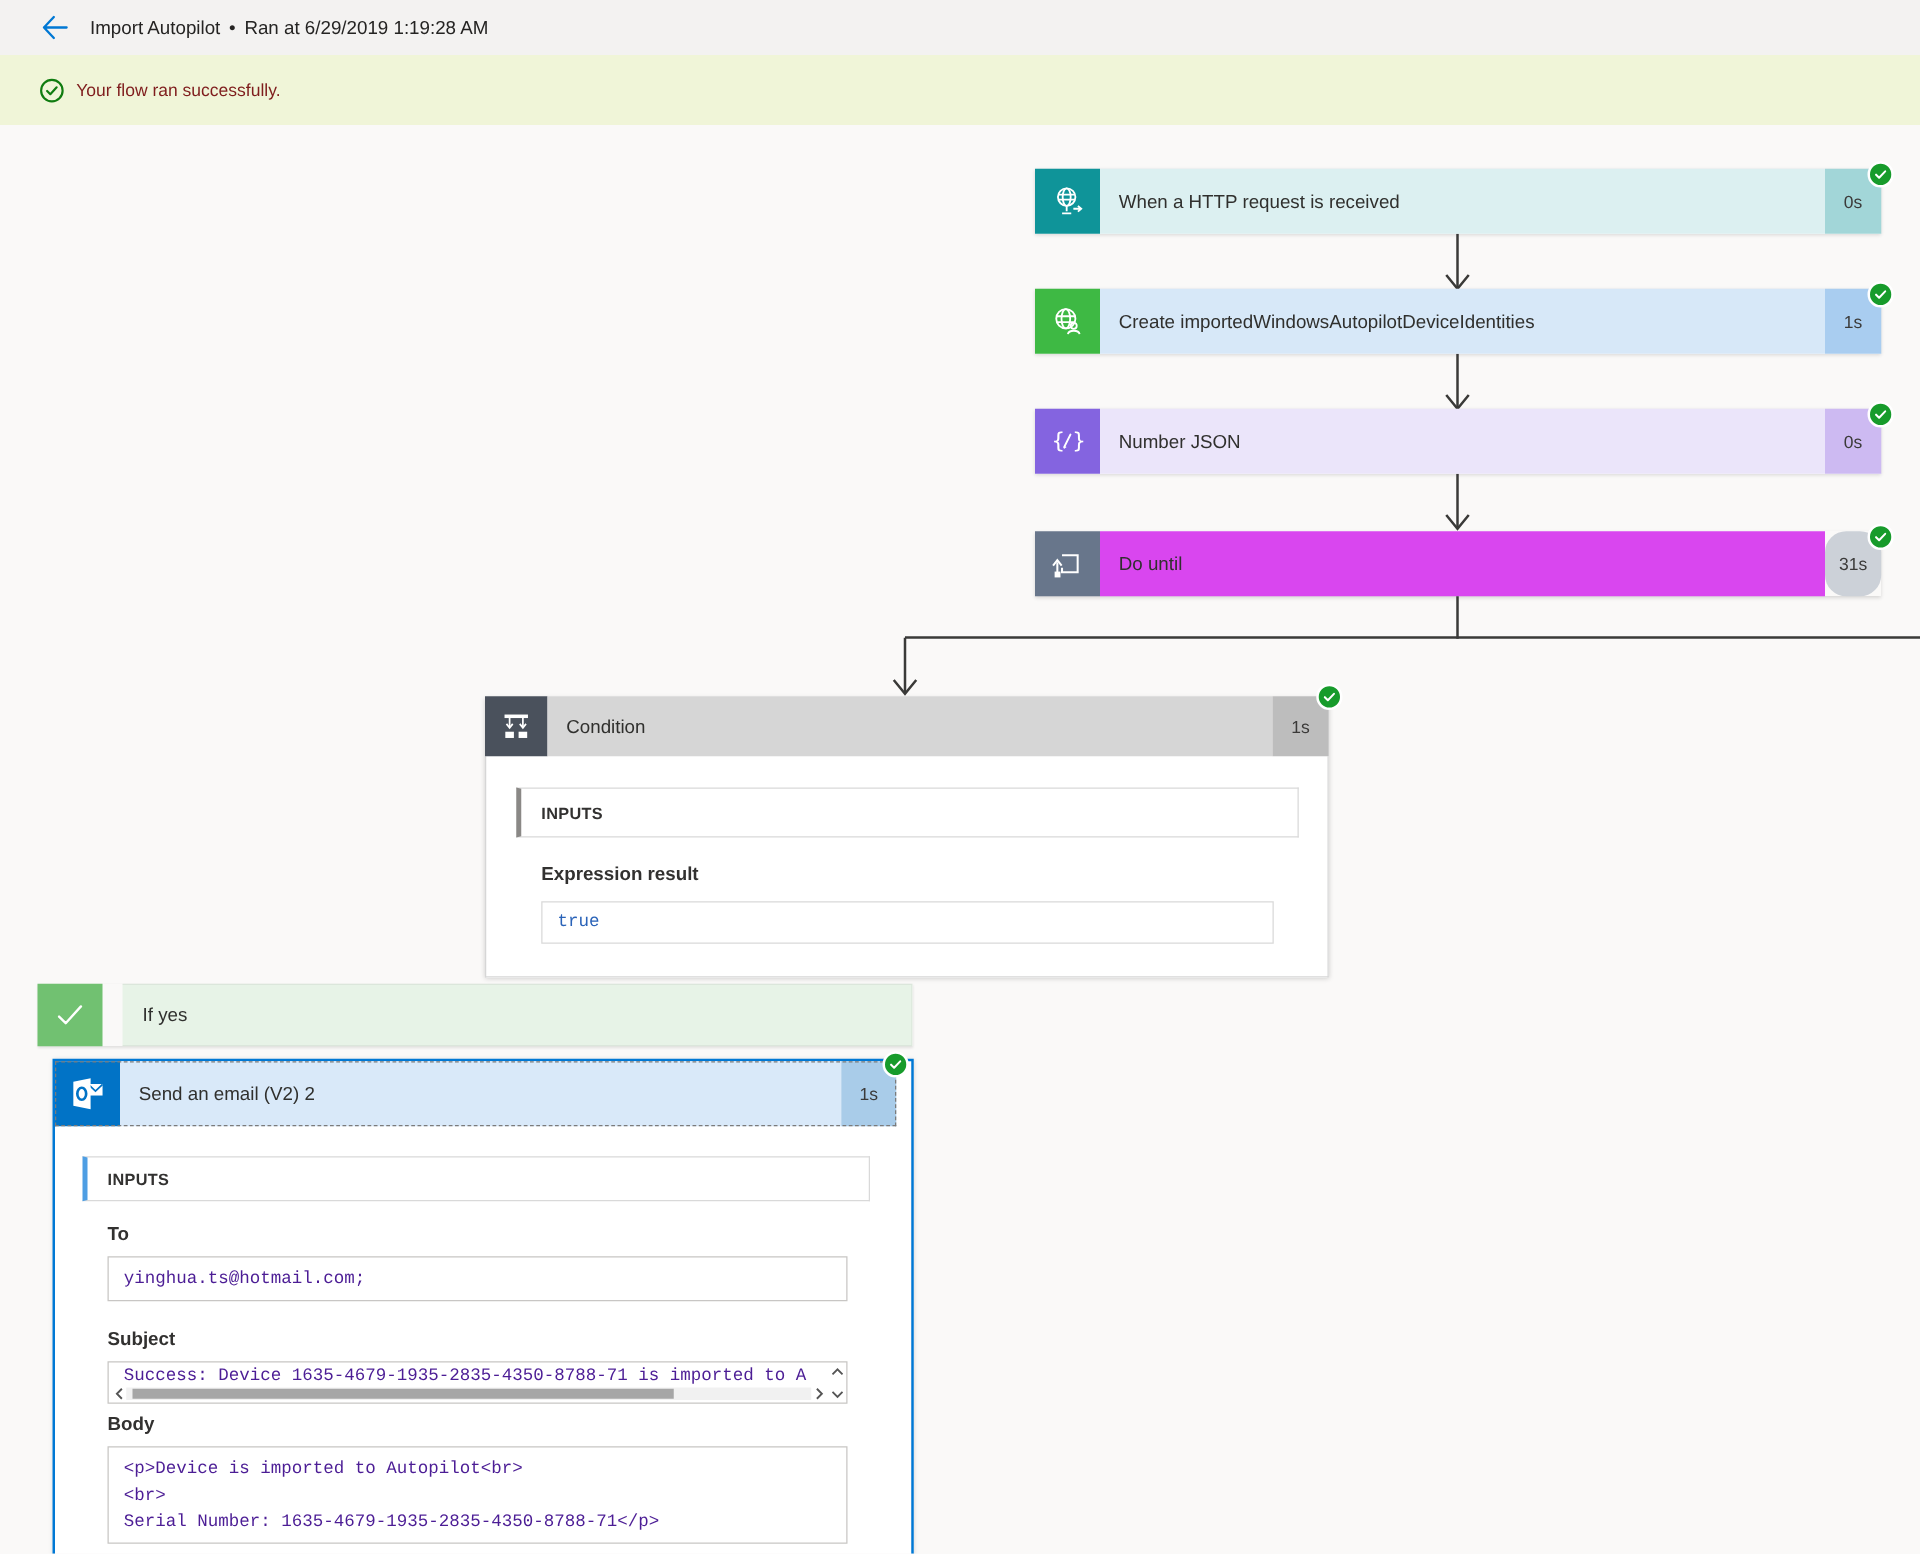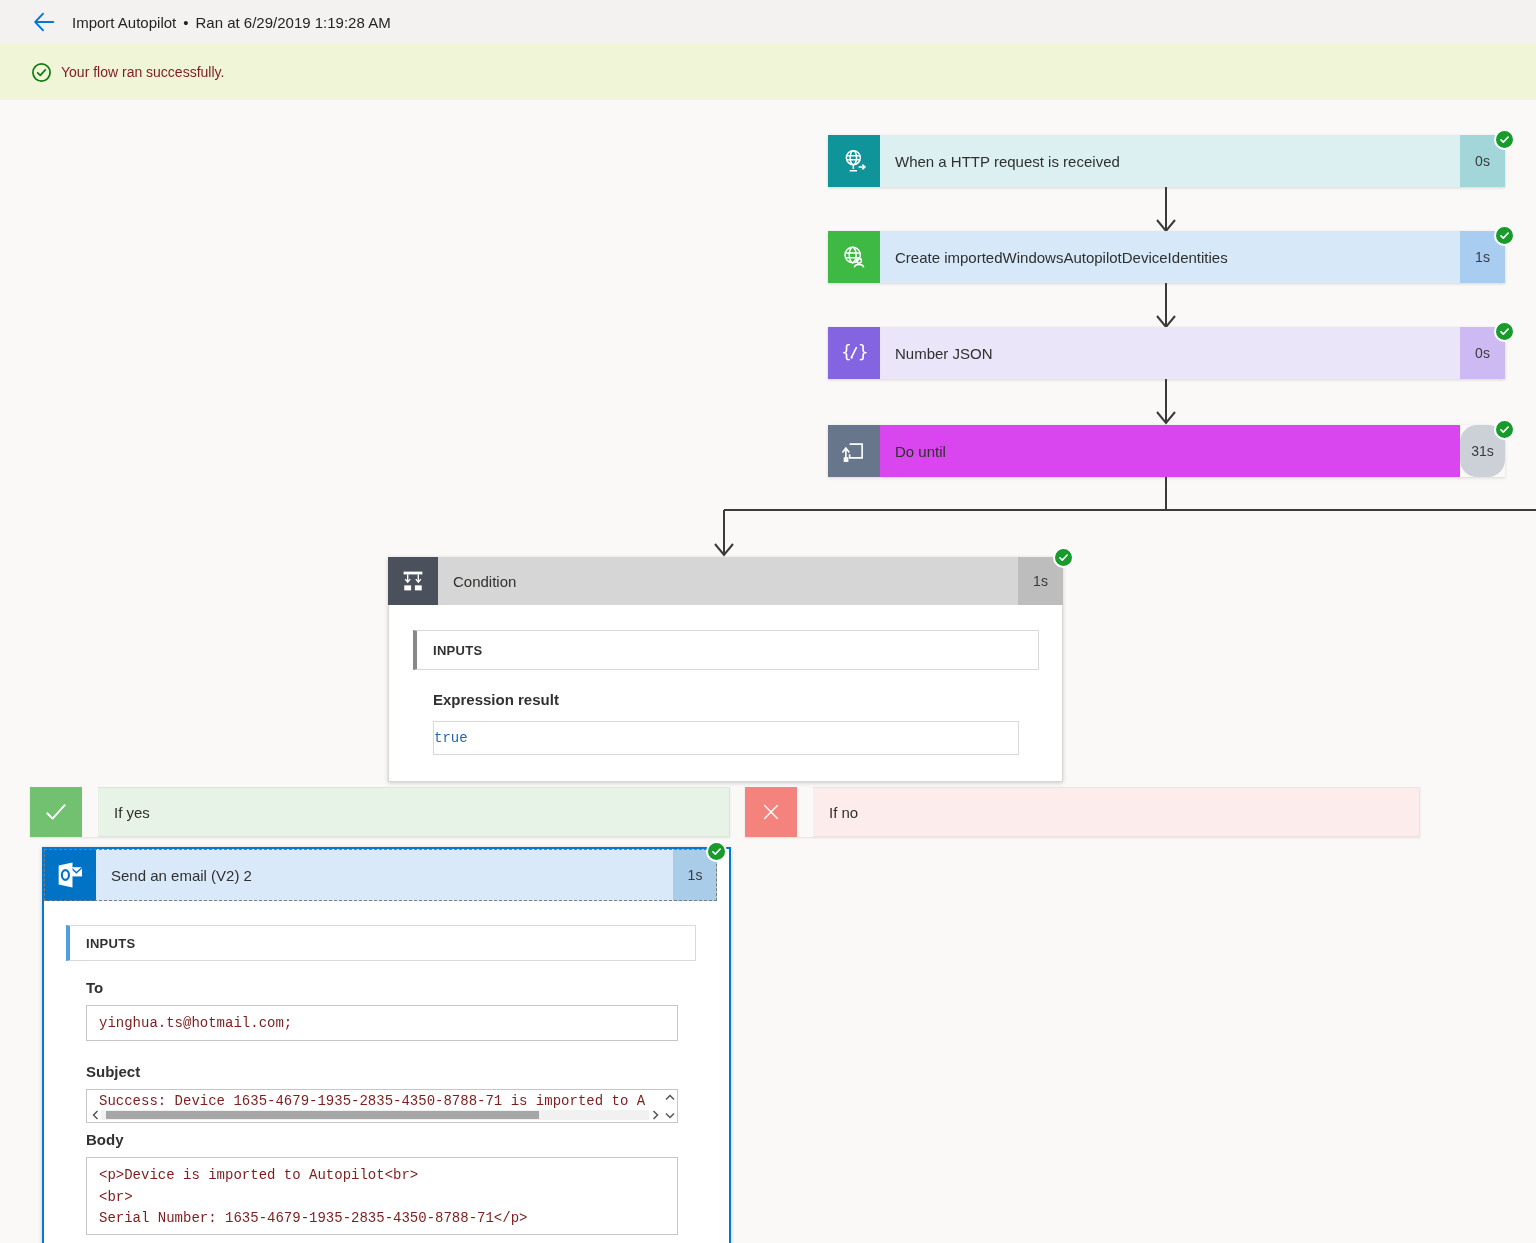--- a/index.html
+++ b/index.html
@@ -49,22 +49,22 @@
   .cond-header { display:flex; height:48px; cursor:pointer; }
   .cond-header .step-icon { width:50px; flex:0 0 50px; height:48px; background:#4a515c; }
   .cond-header .step-bar { background:#d6d6d6; }
   .cond-header .step-dur { background:#bdbdbd; height:48px; }
   .cond-body { background:#fff; border:1px solid #d6d6d6; border-top:none; padding:25px 23px 26px 24px; }
   .inputs-panel { border:1px solid #d9d9d9; border-left:4px solid #8a8886; height:40px;
     display:flex; align-items:center; padding-left:16px; background:#fff; }
   .inputs-label { font-size:13px; font-weight:700; color:#323130; letter-spacing:.3px; }
   .expr-label { font-size:15px; font-weight:700; margin:21px 0 13px 20px; }
   .value-box { border:1px solid #d9d9d9; margin:0 20px; height:34px; display:flex; align-items:center;
-    padding-left:0; }
-  .mono { font-family:"Liberation Mono", monospace; font-size:14px; color:#7f1d1d; white-space:pre; }
+    padding-left:12px; }
+  .mono { font-family:"Liberation Mono", monospace; font-size:14px; color:#4c1d95; white-space:pre; }
   .true-val { color:#2a63b8; }
 
   
   .branch { position:absolute; top:687px; height:50px; display:flex; box-shadow:0 1px 2px rgba(0,0,0,.10); cursor:pointer; }
   .branch-yes { left:30px; width:700px; }
   .branch-no  { left:745px; width:675px; }
   .branch-icon { width:52px; flex:0 0 52px; display:flex; align-items:center; justify-content:center; }
   .branch-yes .branch-icon { background:#71c171; }
   .branch-no  .branch-icon { background:#f4837d; }
   .branch-bar { flex:1; display:flex; align-items:center; border:1px solid rgba(0,0,0,.05); border-left:none;margin-left:16px; }
@@ -274,30 +274,20 @@
     <div class="branch-icon">
       <svg width="30" height="30" viewBox="0 0 48 48">
           <path d="M10,26 l8.5,8.5 L38,13" stroke="#fff" stroke-width="3" fill="none" stroke-linecap="round" stroke-linejoin="round"></path>
         </svg>
     </div>
     <div class="branch-bar">
       <span class="branch-label">If yes</span>
     </div>
   </div>
 
-  <div class="branch branch-no">
-    <div class="branch-icon">
-      <svg width="28" height="28" viewBox="0 0 48 48">
-          <path d="M13,13 L35,35 M35,13 L13,35" stroke="#fff" stroke-width="2.4" fill="none" stroke-linecap="round"></path>
-        </svg>
-    </div>
-    <div class="branch-bar">
-      <span class="branch-label">If no</span>
-    </div>
-  </div>
 
   <div class="email-card">
     <div class="email-header">
       <div class="step-icon">
         <svg width="34" height="34" viewBox="0 0 48 48">
           <rect x="25" y="13" width="16" height="13" fill="#fff"></rect>
           <path d="M25,13.5 l8,7.5 8,-7.5" stroke="#0173c6" stroke-width="2" fill="none"></path>
           <path d="M8,10.5 L27.5,6.5 V41.5 L8,37.5 Z" fill="#fff"></path>
           <ellipse cx="17.5" cy="24" rx="5" ry="6.8" fill="none" stroke="#0173c6" stroke-width="3"></ellipse>
         </svg>

